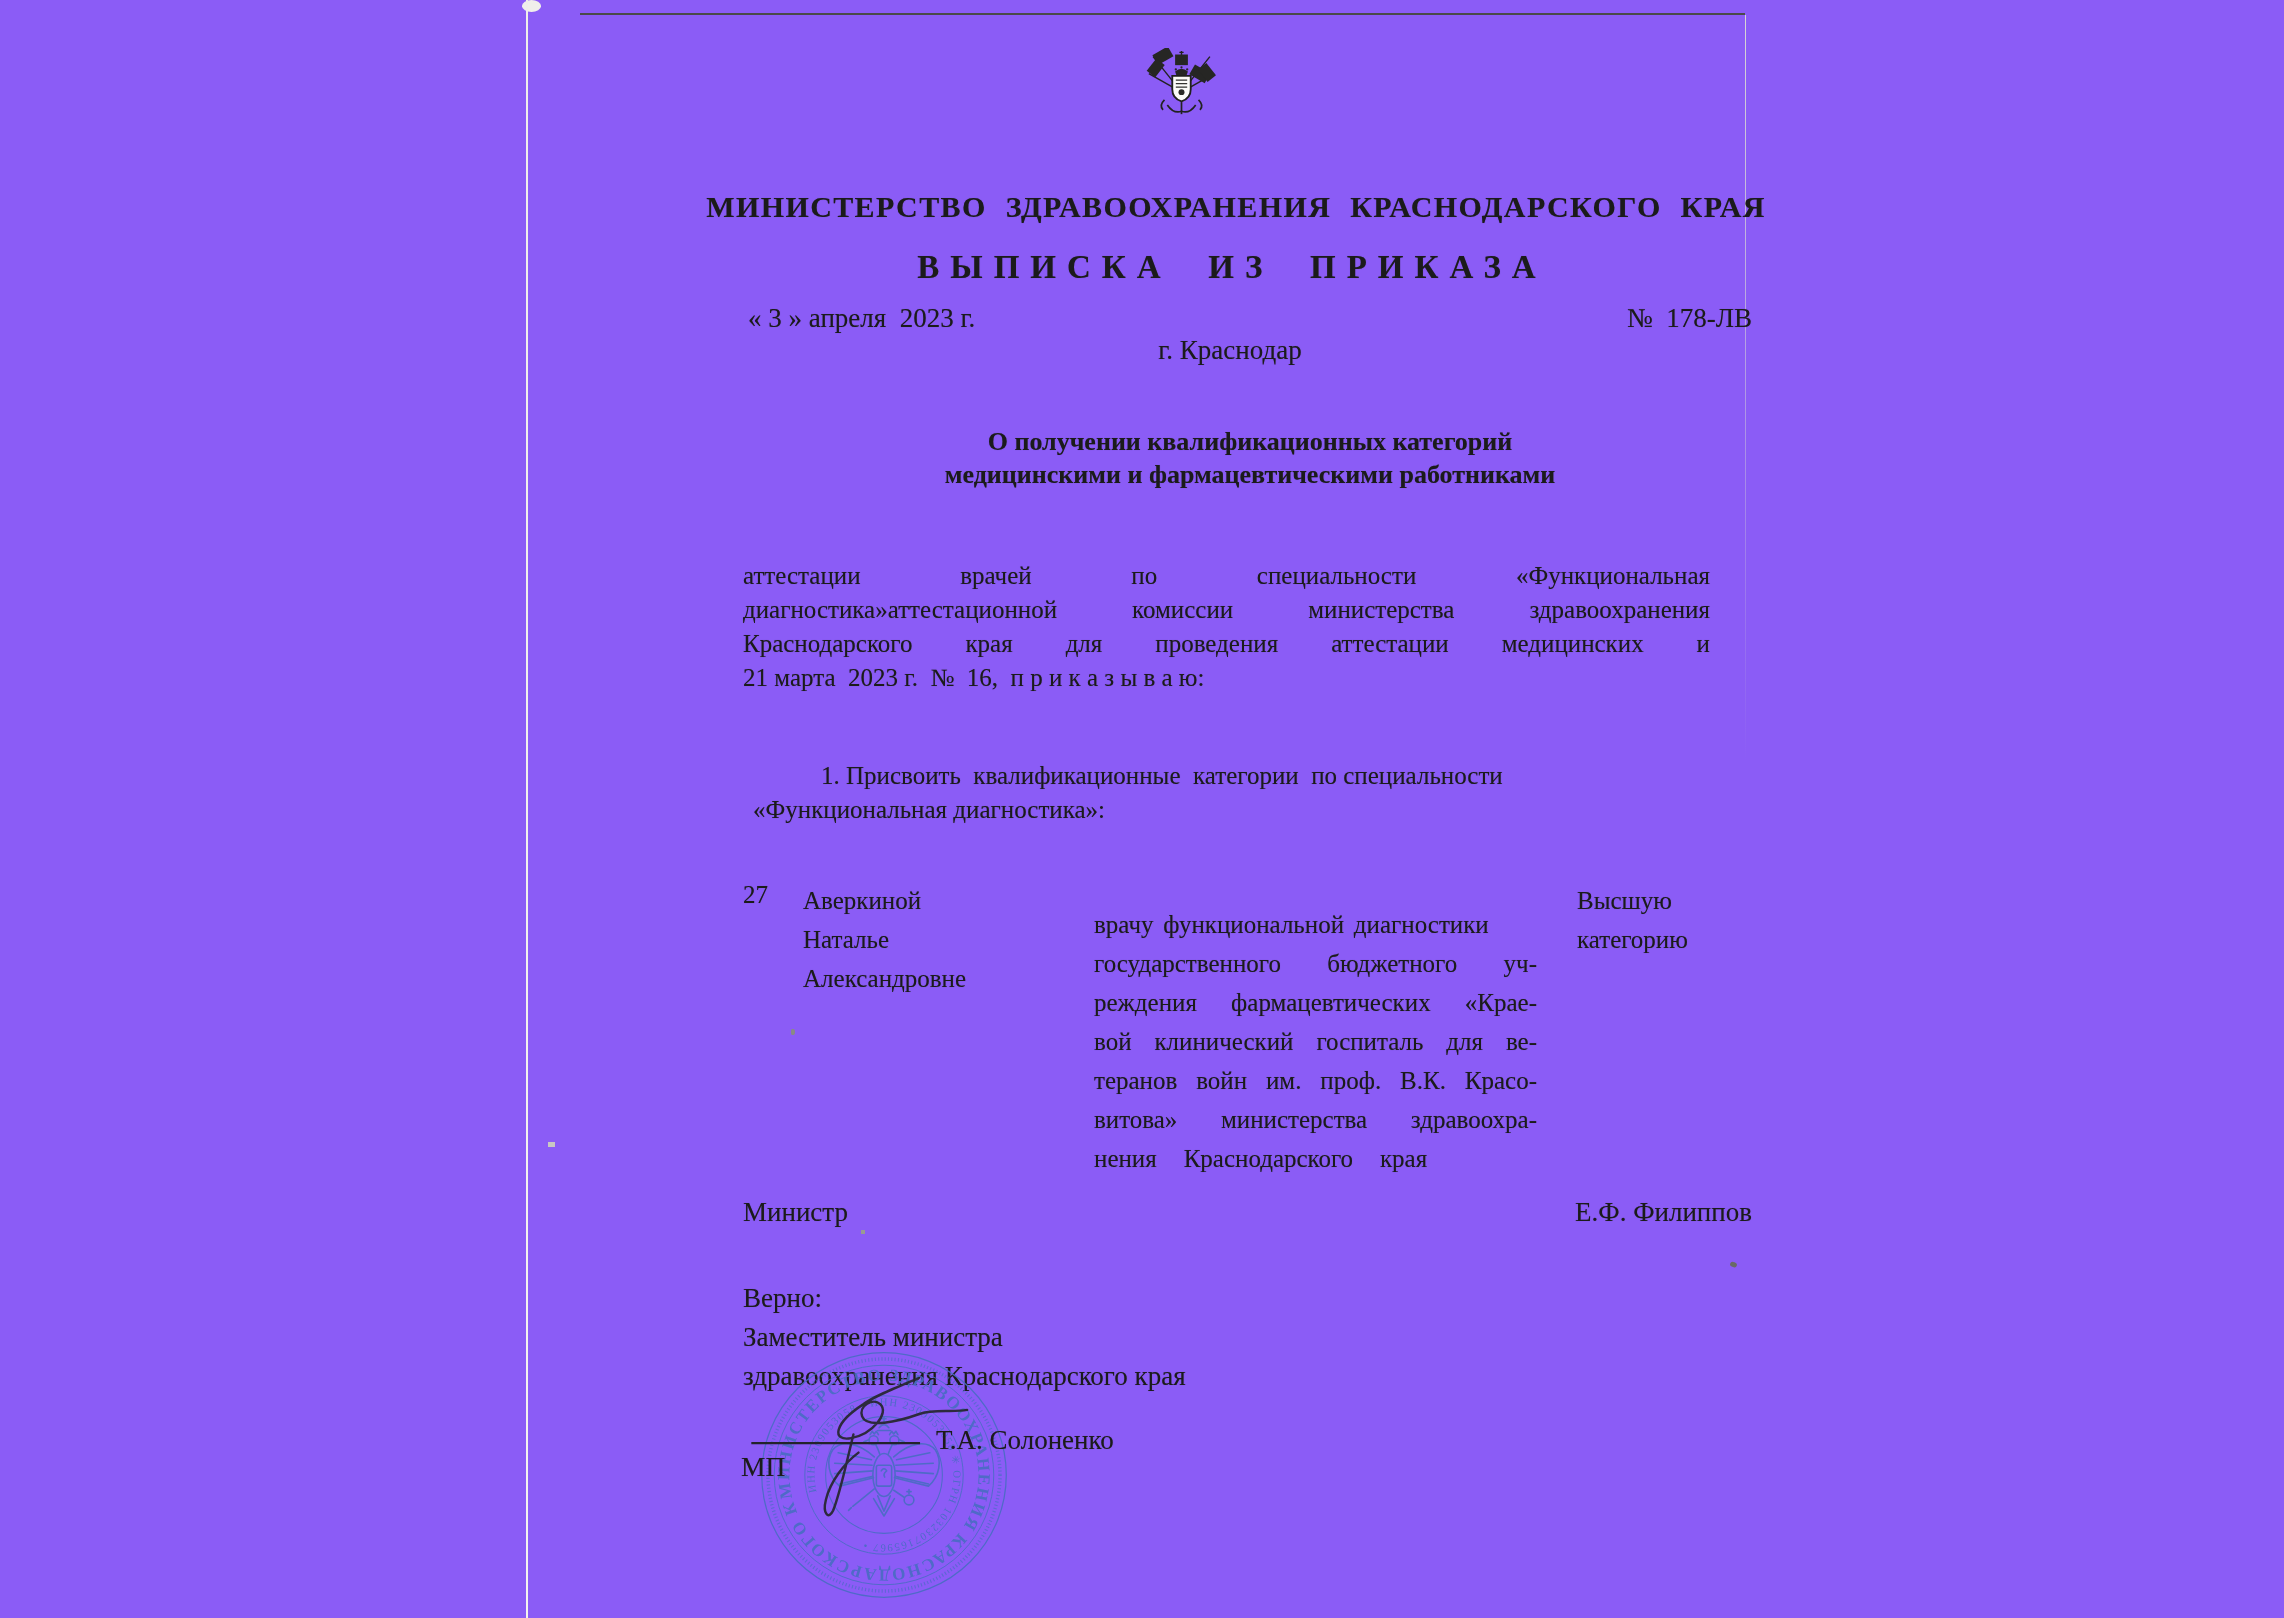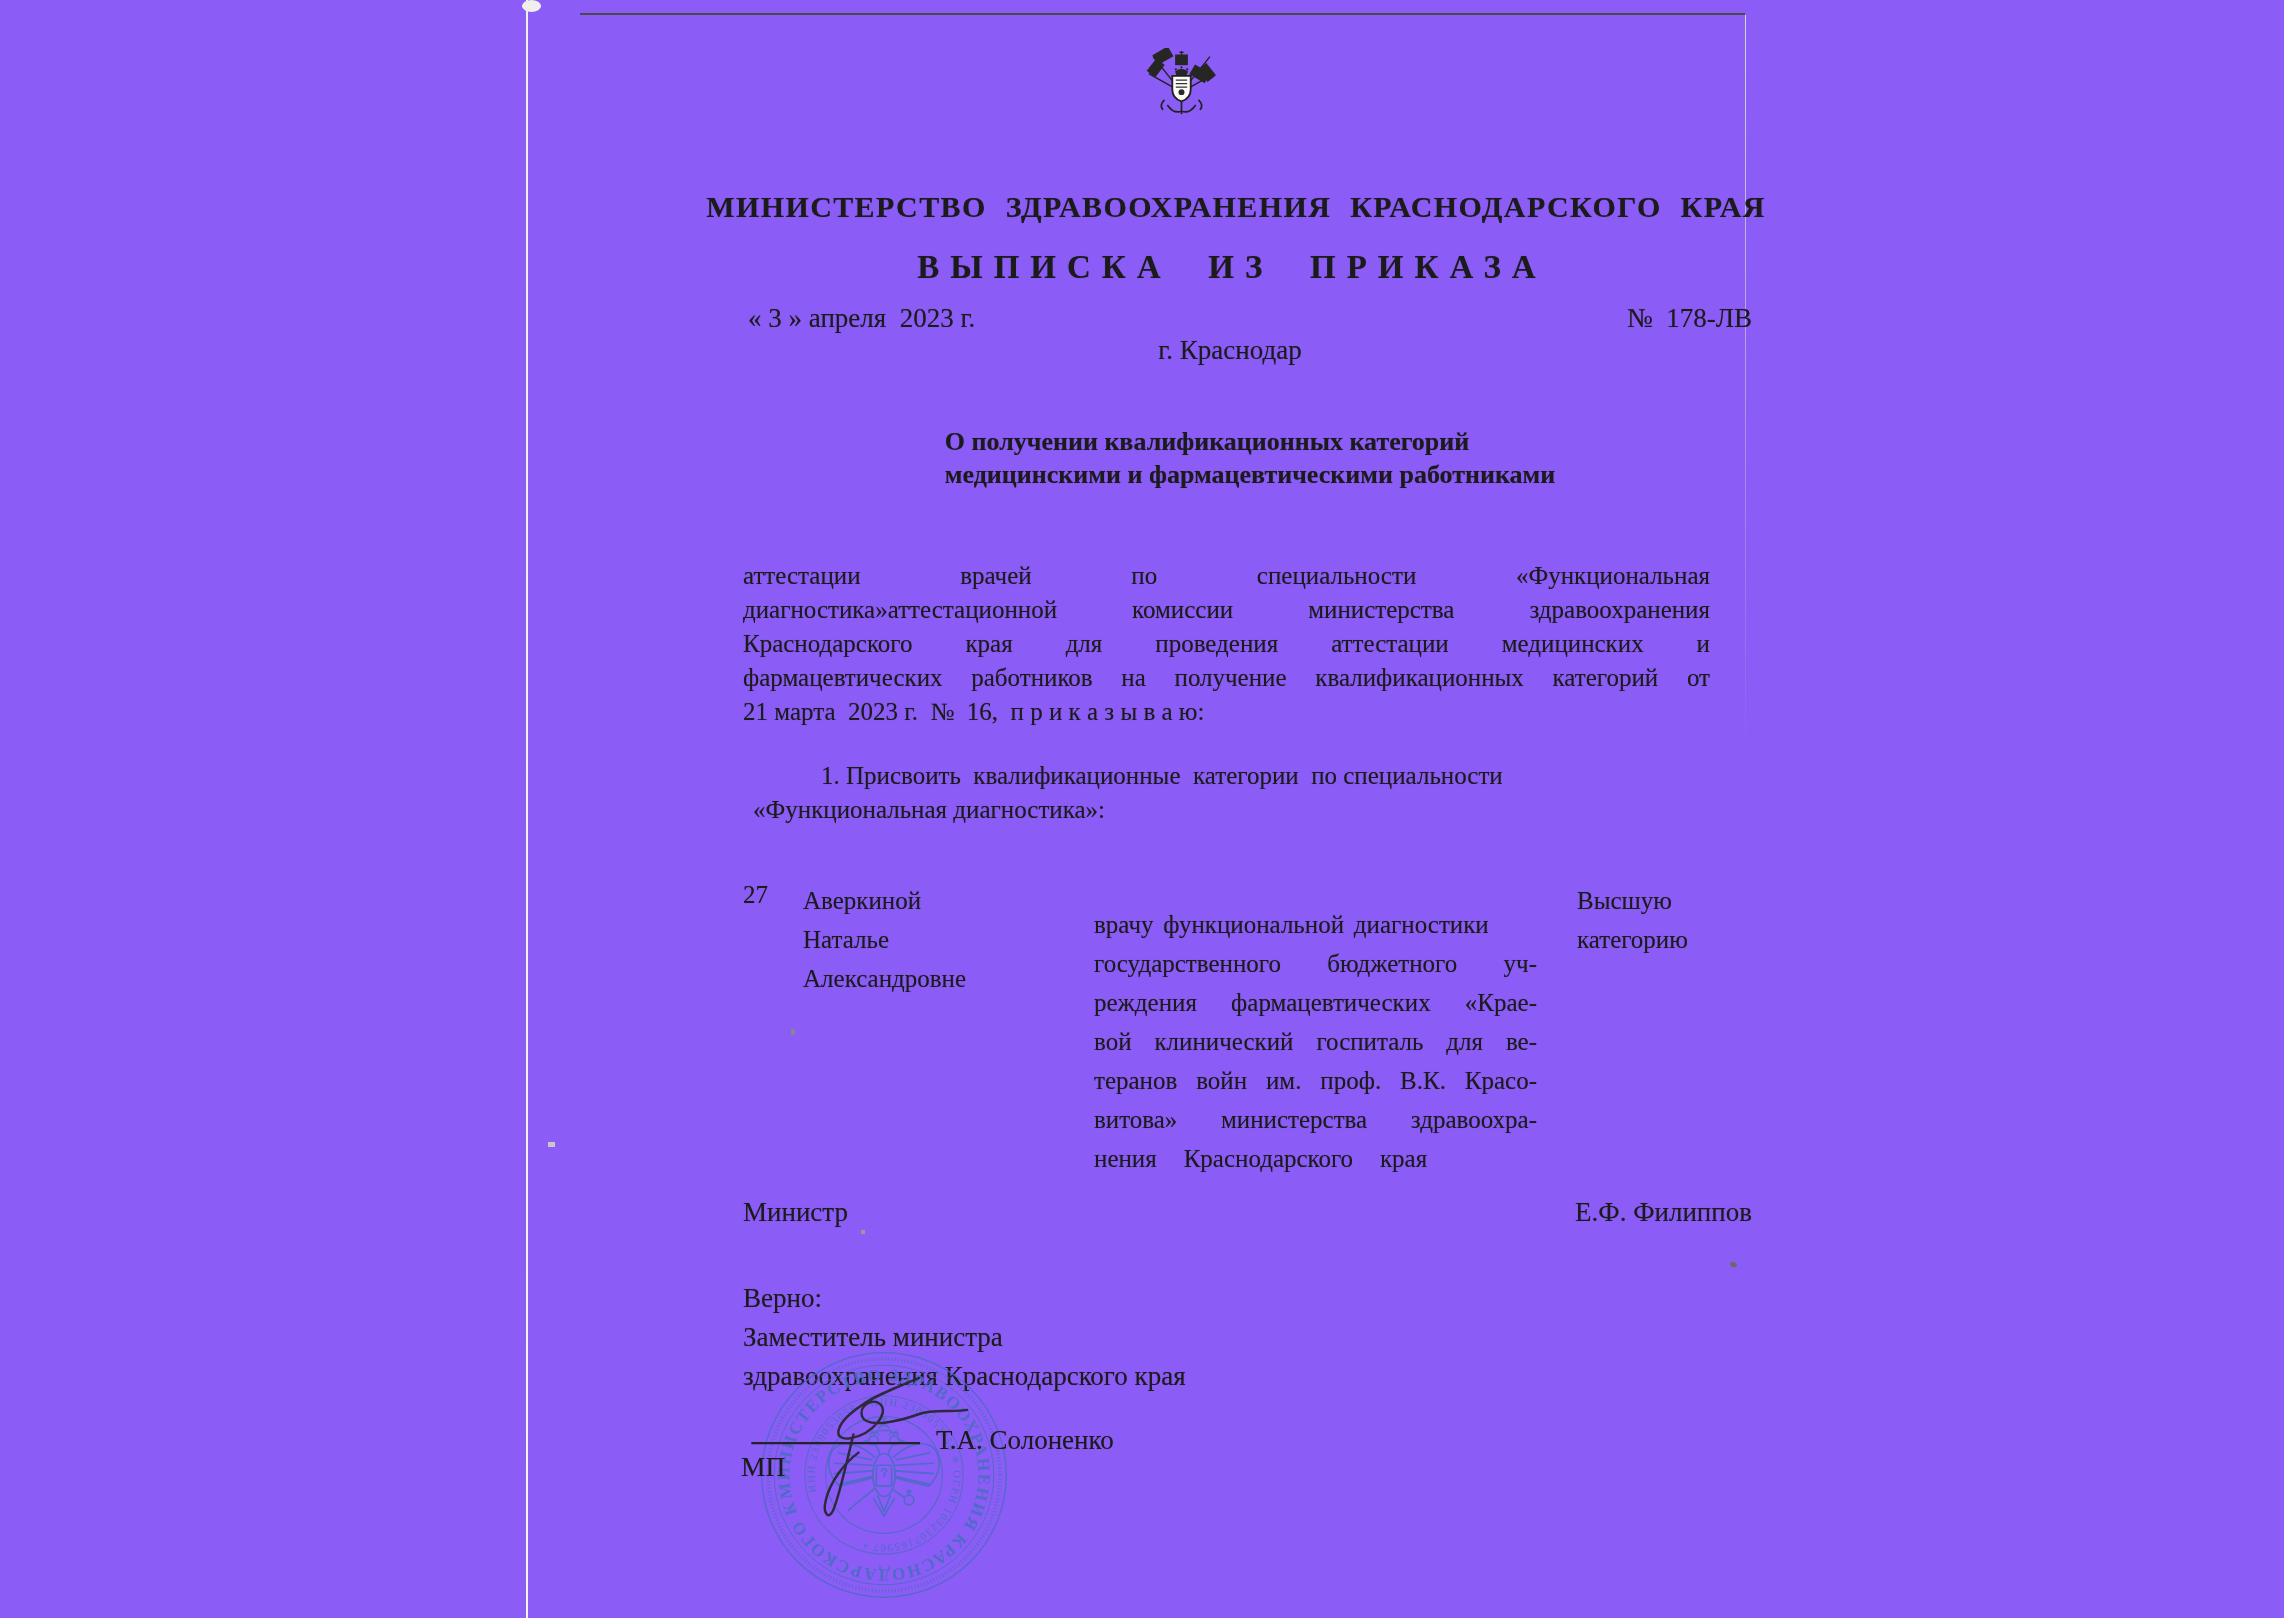--- a/index.html
+++ b/index.html
@@ -18,21 +18,21 @@
   .top-rule{left:580px;top:13px;width:1165px;height:2.2px;background:#4a4a48;}
   .edge-left{left:526px;top:0;width:2.2px;height:1618px;background:linear-gradient(#efeeea,#f4f3ef);}
   .edge-right{left:1745px;top:14.5px;width:1.4px;height:746px;background:linear-gradient(#d8d7d3,rgba(216,215,211,0));}
   .smudge-tl{left:522px;top:0;width:19px;height:11.6px;background:#f0efeb;border-radius:50%;}
   
   .ministry{left:1236px;top:190px;font-size:30px;letter-spacing:1.4px;word-spacing:10px;}
   .doctype{left:1232px;top:249px;font-size:33px;letter-spacing:11px;word-spacing:17.4px;}
   .date-line{left:748px;top:303px;font-size:27px;white-space:pre;}
   .order-no{right:580px;top:303px;font-size:27px;white-space:pre;}
   .city{left:1230px;top:335px;font-size:27px;}
-  .title-block{left:1250px;top:425px;font-size:26px;line-height:33px;font-weight:bold;text-align:left;transform:translateX(-50%);white-space:nowrap;}
+  .title-block{left:1250px;top:425px;font-size:26px;line-height:33px;font-weight:bold;text-align:center;transform:translateX(-50%);white-space:nowrap;}
   
   .para{left:743px;width:967px;font-size:25px;line-height:34px;}
   .p1{top:559px;}
   .p2{top:759px;}
   .jline{text-align:justify;text-align-last:justify;}
   .indent1{padding-left:78px;}
   .nline{white-space:pre;}
   
   .tbl-num{left:743px;top:881px;font-size:25px;}
   .tbl-name{left:803px;top:881px;width:246px;font-size:25px;line-height:39px;}
@@ -114,21 +114,20 @@
 
   <div class="abs title-block soft">
     <div>О получении квалификационных категорий</div>
     <div>медицинскими и фармацевтическими работниками</div>
   </div>
 
   <div class="abs para p1 soft">
     <div class="jline">аттестации врачей по специальности «Функциональная</div>
     <div class="jline">диагностика»аттестационной комиссии министерства здравоохранения</div>
     <div class="jline">Краснодарского края для проведения аттестации медицинских и</div>
-    <div class="jline">фармацевтических работников на получение квалификационных категорий от</div>
     <div class="nline">21 марта  2023 г.  №  16,  п р и к а з ы в а ю:</div>
   </div>
 
   <div class="abs para p2 soft">
     <div class="nline indent1">1. Присвоить  квалификационные  категории  по специальности</div>
     <div class="nline" style="padding-left:10px;">«Функциональная диагностика»:</div>
   </div>
 
   <div class="abs tbl-num soft">27</div>
   <div class="abs tbl-name soft">

